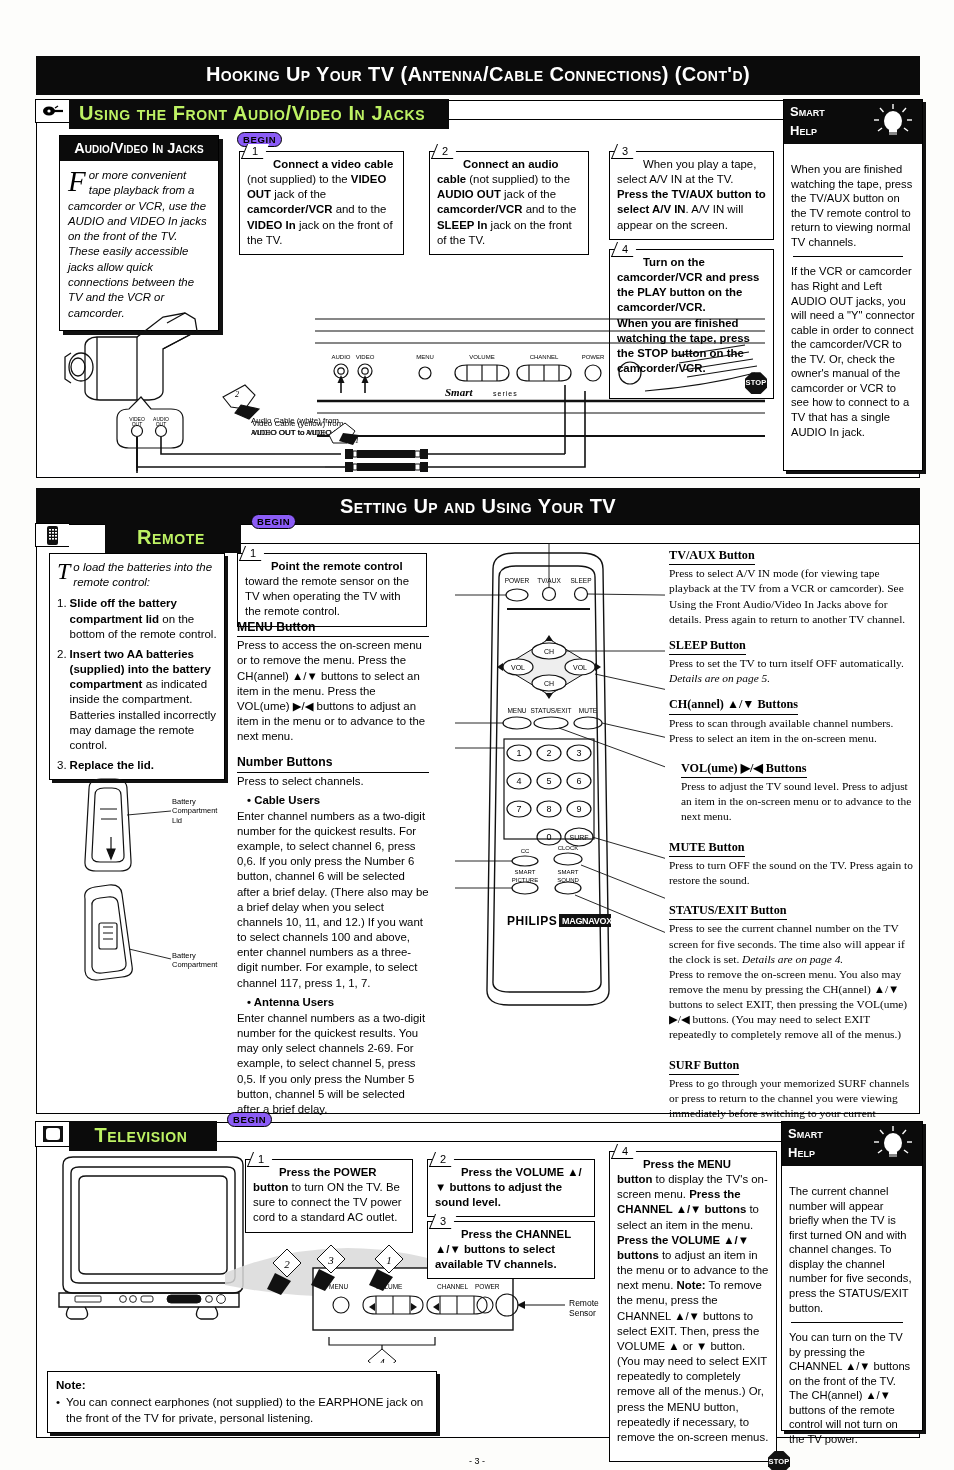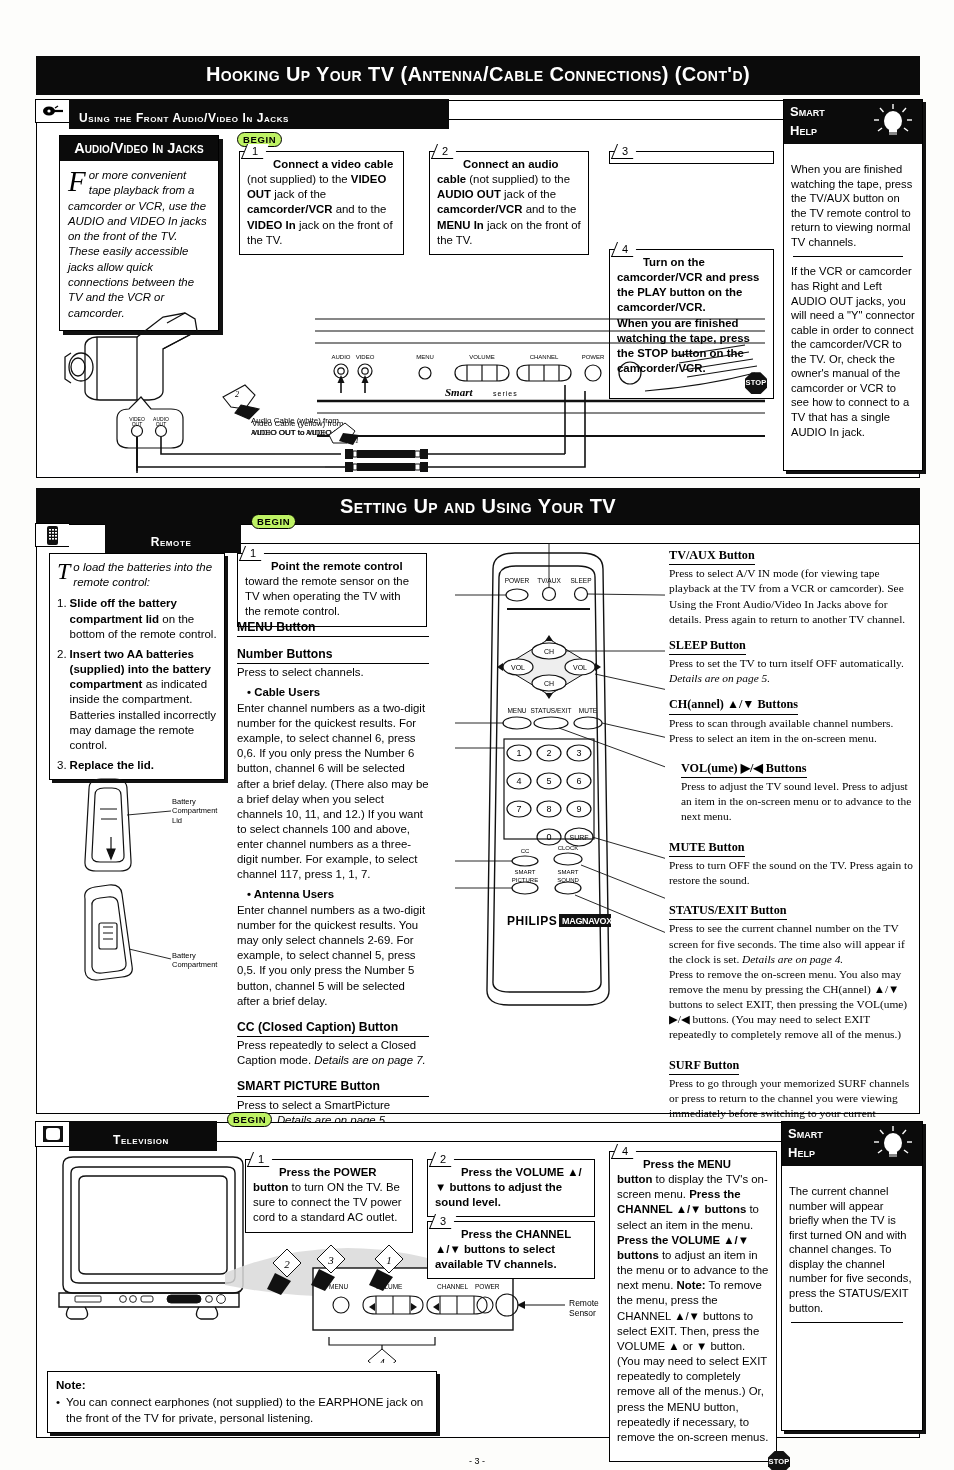--- a/index.html
+++ b/index.html
@@ -29,29 +29,29 @@
   .hdrbar {
     display:flex; align-items:stretch;
     position:relative;
   }
   .hdr-ico {
     width:34px; border:1.6px solid #000; border-right:none;
     display:flex; align-items:center; justify-content:center;
     background:#fff;
   }
   .hdr-lab {
-    background:#0b0b0b; color:#ffffff; font-weight:bold;
-    font-variant:small-caps; font-size:12px; letter-spacing:.6px;
-    padding:12px 14px 4px 10px; display:flex; align-items:center;
+    background:#0b0b0b; color:#bef264; font-weight:bold;
+    font-variant:small-caps; font-size:20px; letter-spacing:.6px;
+    padding:3px 14px 4px 10px; display:flex; align-items:center;
   }
   .rule { flex:1; border-bottom:1.4px solid #000; margin-bottom:9px; position:relative; }
   .begin {
     border:1.4px solid #000; border-radius:9px;
     font-size:9.5px; font-weight:bold; letter-spacing:.6px;
-    padding:1px 5px; background:#bef264; color:#000;
+    padding:1px 5px; background:#8b5cf6; color:#000;
     position:absolute; left:10px; top:-9px;
   }
 
   
   .step {
     border:1.2px solid #000; background:#fff;
     padding:5px 7px 6px 7px;
     font-size:11.4px; line-height:1.33;
     position:relative;
   }
@@ -158,25 +158,26 @@
       <div class="begin" style="position:static;display:inline-block;">BEGIN</div>
     </div>
 
     <div class="step" style="position:absolute;left:202px;top:50px;width:165px;">
       <span class="num"><i>1</i></span>
       <div class="body"><span class="ind"></span><b>Connect a video cable</b> (not supplied) to the <b>VIDEO OUT</b> jack of the <b>camcorder/VCR</b> and to the <b>VIDEO In</b> jack on the front of the TV.</div>
     </div>
 
     <div class="step" style="position:absolute;left:392px;top:50px;width:160px;">
       <span class="num"><i>2</i></span>
-      <div class="body"><span class="ind"></span><b>Connect an audio cable</b> (not supplied) to the <b>AUDIO OUT</b> jack of the <b>camcorder/VCR</b> and to the <b>MENU In</b> jack on the front of the TV.</div>
+      <div class="body"><span class="ind"></span><b>Connect an audio cable</b> (not supplied) to the <b>AUDIO OUT</b> jack of the <b>camcorder/VCR</b> and to the <b>SLEEP In</b> jack on the front of the TV.</div>
     </div>
 
     <div class="step" style="position:absolute;left:572px;top:50px;width:165px;">
       <span class="num"><i>3</i></span>
+      <div class="body"><span class="ind"></span>When you play a tape, select A/V IN at the TV. <b>Press the TV/AUX button to select A/V IN</b>. A/V IN will appear on the screen.</div>
     </div>
 
     <div class="step" style="position:absolute;left:572px;top:148px;width:165px;padding-bottom:22px;">
       <span class="num"><i>4</i></span>
       <div class="body"><span class="ind"></span><b>Turn on the camcorder/VCR and press the PLAY button on the camcorder/VCR.<br>When you are finished watching the tape, press the STOP button on the camcorder/VCR.</b></div>
       <div class="stopsign">STOP</div>
     </div>
 
     <div style="position:absolute;left:8px;top:200px;width:740px;height:172px;">
       <svg width="740" height="172" viewBox="0 0 740 172">
@@ -421,20 +422,21 @@
     </div>
 
     <div class="step" style="position:absolute;left:200px;top:28px;width:190px;">
       <span class="num"><i>1</i></span>
       <div class="body"><span class="ind"></span><b>Point the remote control</b> toward the remote sensor on the TV when operating the TV with the remote control.</div>
     </div>
 
     <div class="desc" style="position:absolute;left:200px;top:86px;width:192px;">
       <div>
         <h4 style="width:100%;">MENU Button</h4>
+        <p>Press to access the on-screen menu or to remove the menu. Press the CH(annel) ▲/▼ buttons to select an item in the menu. Press the VOL(ume) ▶/◀ buttons to adjust an item in the menu or to advance to the next menu.</p>
       </div>
       <div>
         <h4 style="width:100%;">Number Buttons</h4>
         <p>Press to select channels.</p>
       </div>
       <div class="sub">• Cable Users</div>
       <p>Enter channel numbers as a two-digit number for the quickest results. For example, to select channel 6, press 0,6. If you only press the Number 6 button, channel 6 will be selected after a brief delay. (There also may be a brief delay when you select channels 10, 11, and 12.) If you want to select channels 100 and above, enter channel numbers as a three-digit number. For example, to select channel 117, press 1, 1, 7.</p>
       <div class="sub">• Antenna Users</div>
       <p>Enter channel numbers as a two-digit number for the quickest results. You may only select channels 2-69. For example, to select channel 5, press 0,5. If you only press the Number 5 button, channel 5 will be selected after a brief delay.</p>
       <div>
@@ -729,20 +731,21 @@
               <path d="M38 29 L34 26"></path>
           </g>
           <ellipse cx="23" cy="19" rx="9" ry="10" fill="#fff"></ellipse>
           <rect x="19" y="28" width="8" height="5" fill="#fff"></rect>
           <path d="M19 31 h8 M19 33 h8" stroke="#111" stroke-width="1"></path>
         </svg>
       </div>
       <div class="smart-body">
         <div>The current channel number will appear briefly when the TV is first turned ON and with channel changes. To display the channel number for five seconds, press the STATUS/EXIT button.</div>
         <div class="smart-div"></div>
+        <div>You can turn on the TV by pressing the CHANNEL ▲/▼ buttons on the front of the TV. The CH(annel) ▲/▼ buttons of the remote control will not turn on the TV power.</div>
       </div>
     </div>
 
     <div class="note" style="position:absolute;left:10px;top:248px;width:390px;">
       <div class="b">Note:</div>
       <div style="display:flex;gap:6px;margin-top:2px;">
         <span>•</span>
         <span>You can connect earphones (not supplied) to the EARPHONE jack on the front of the TV for private, personal listening.</span>
       </div>
     </div>

